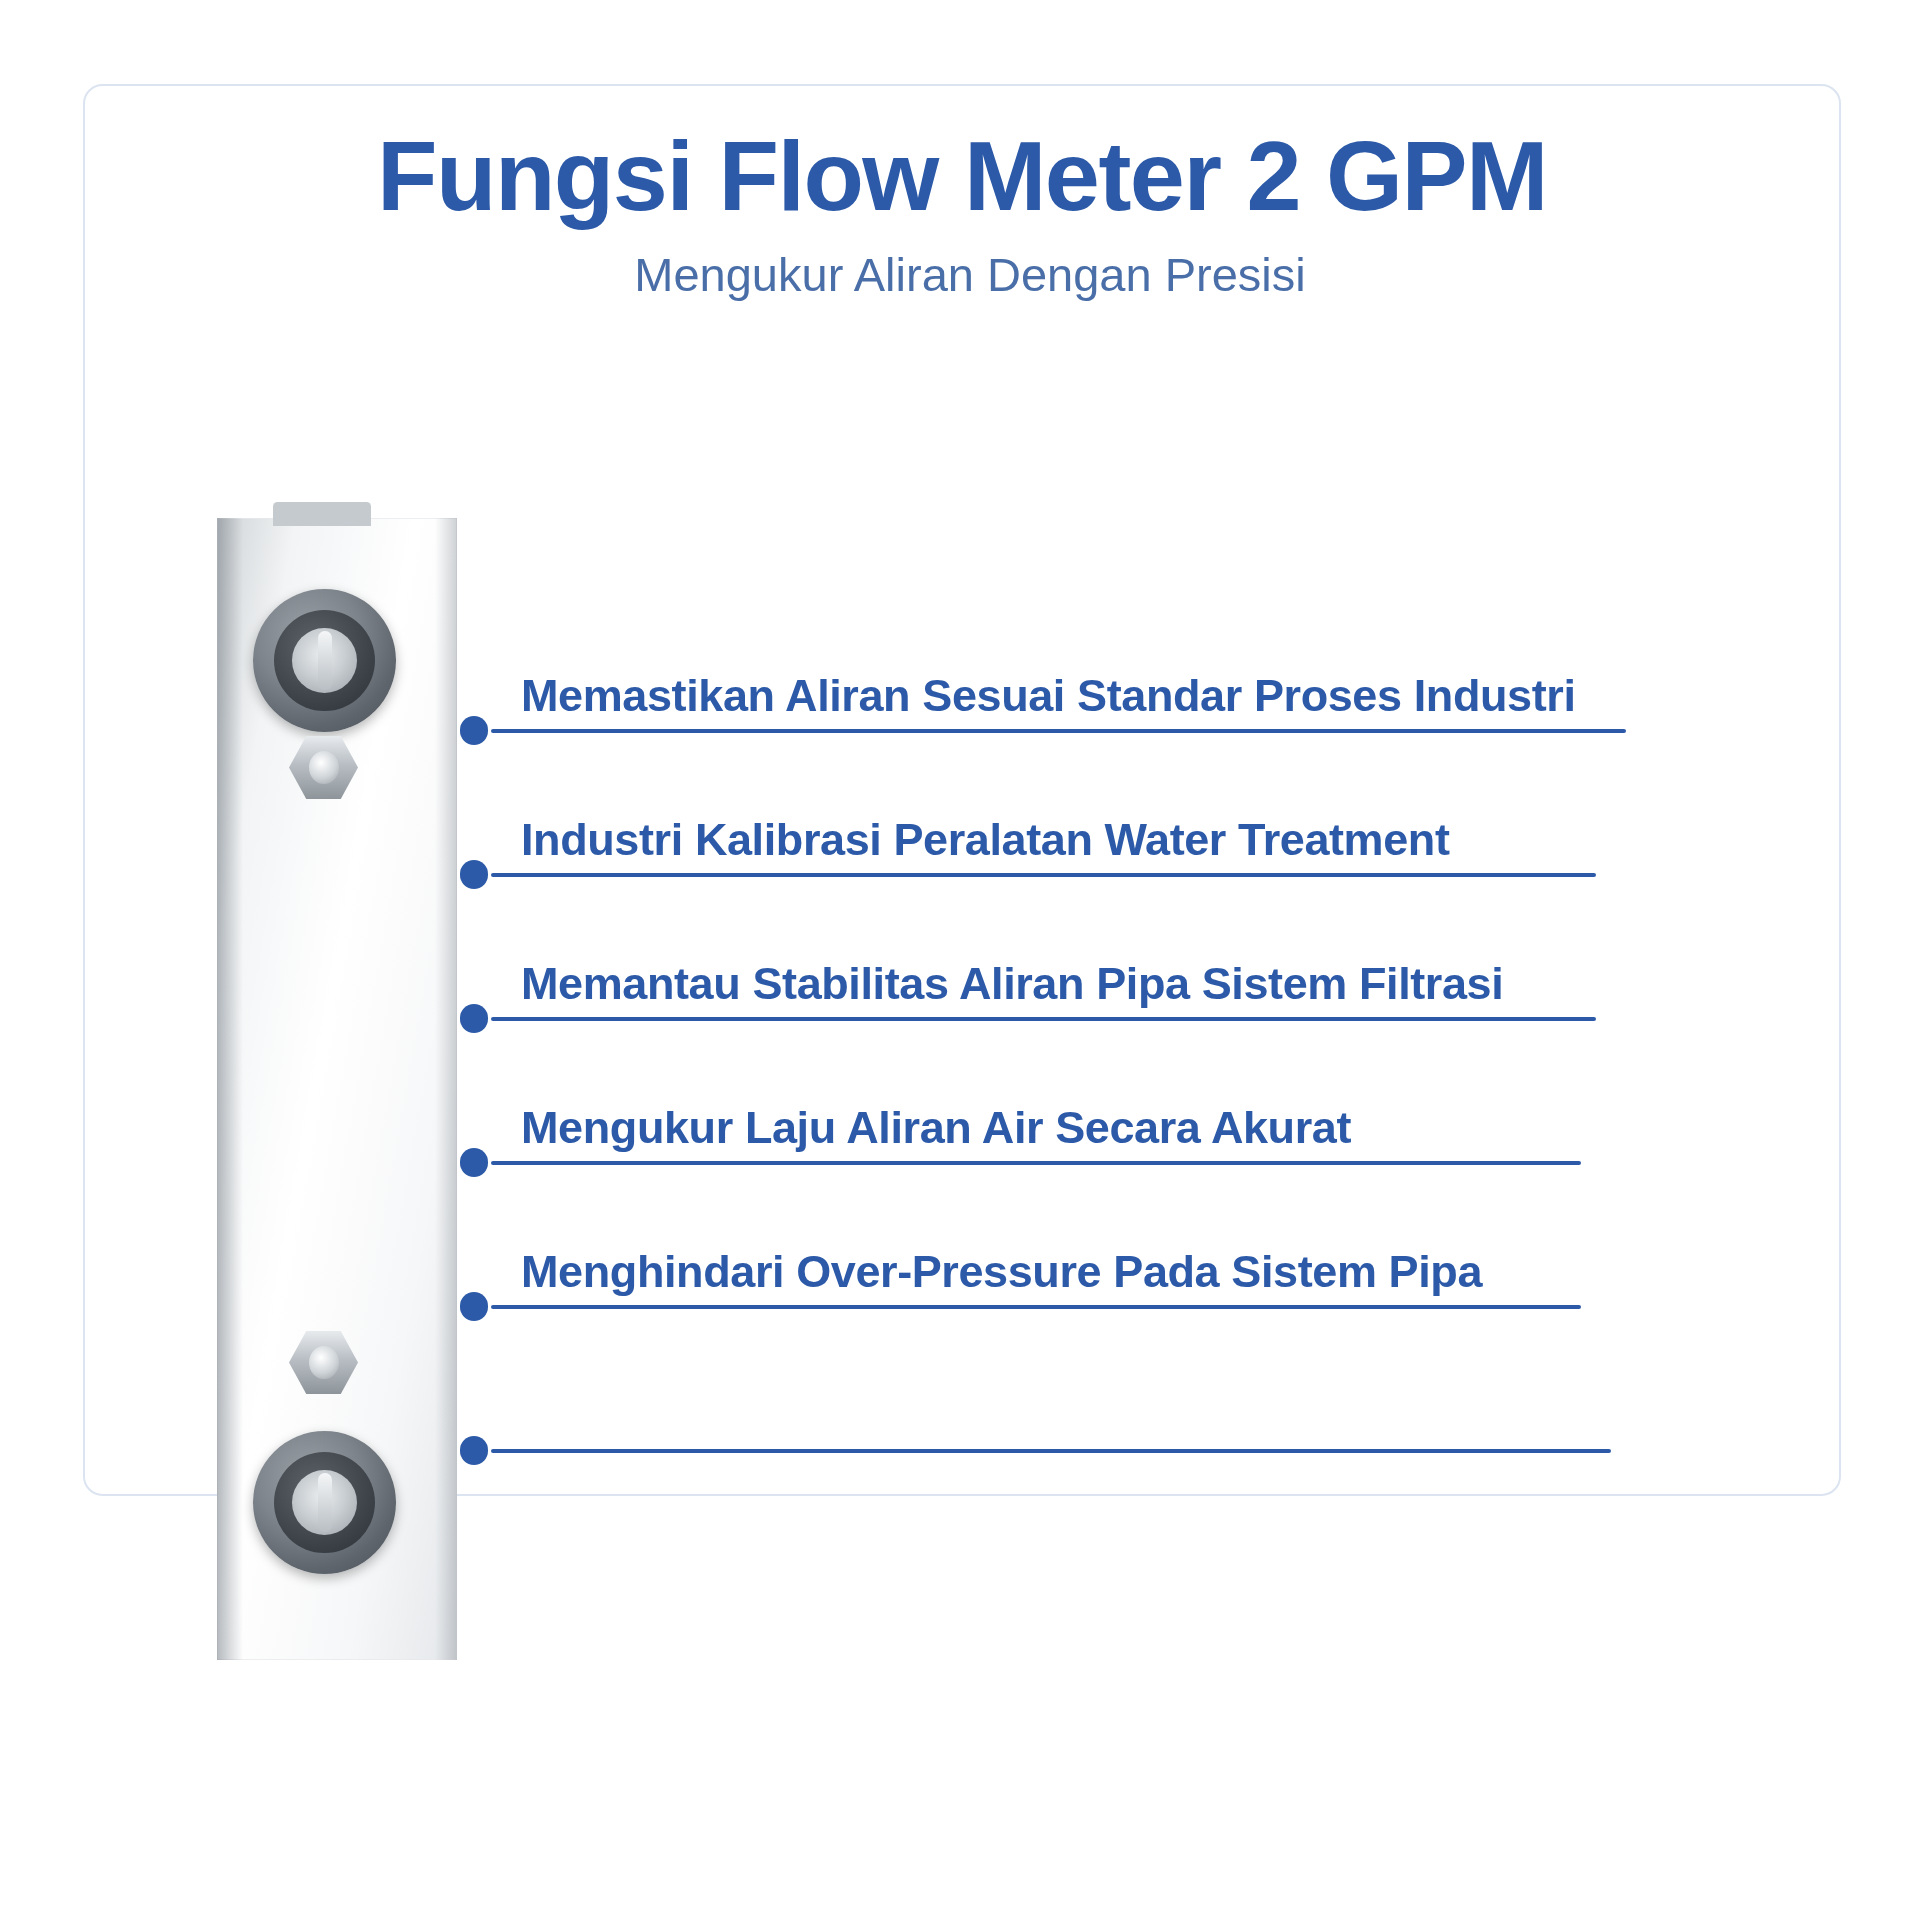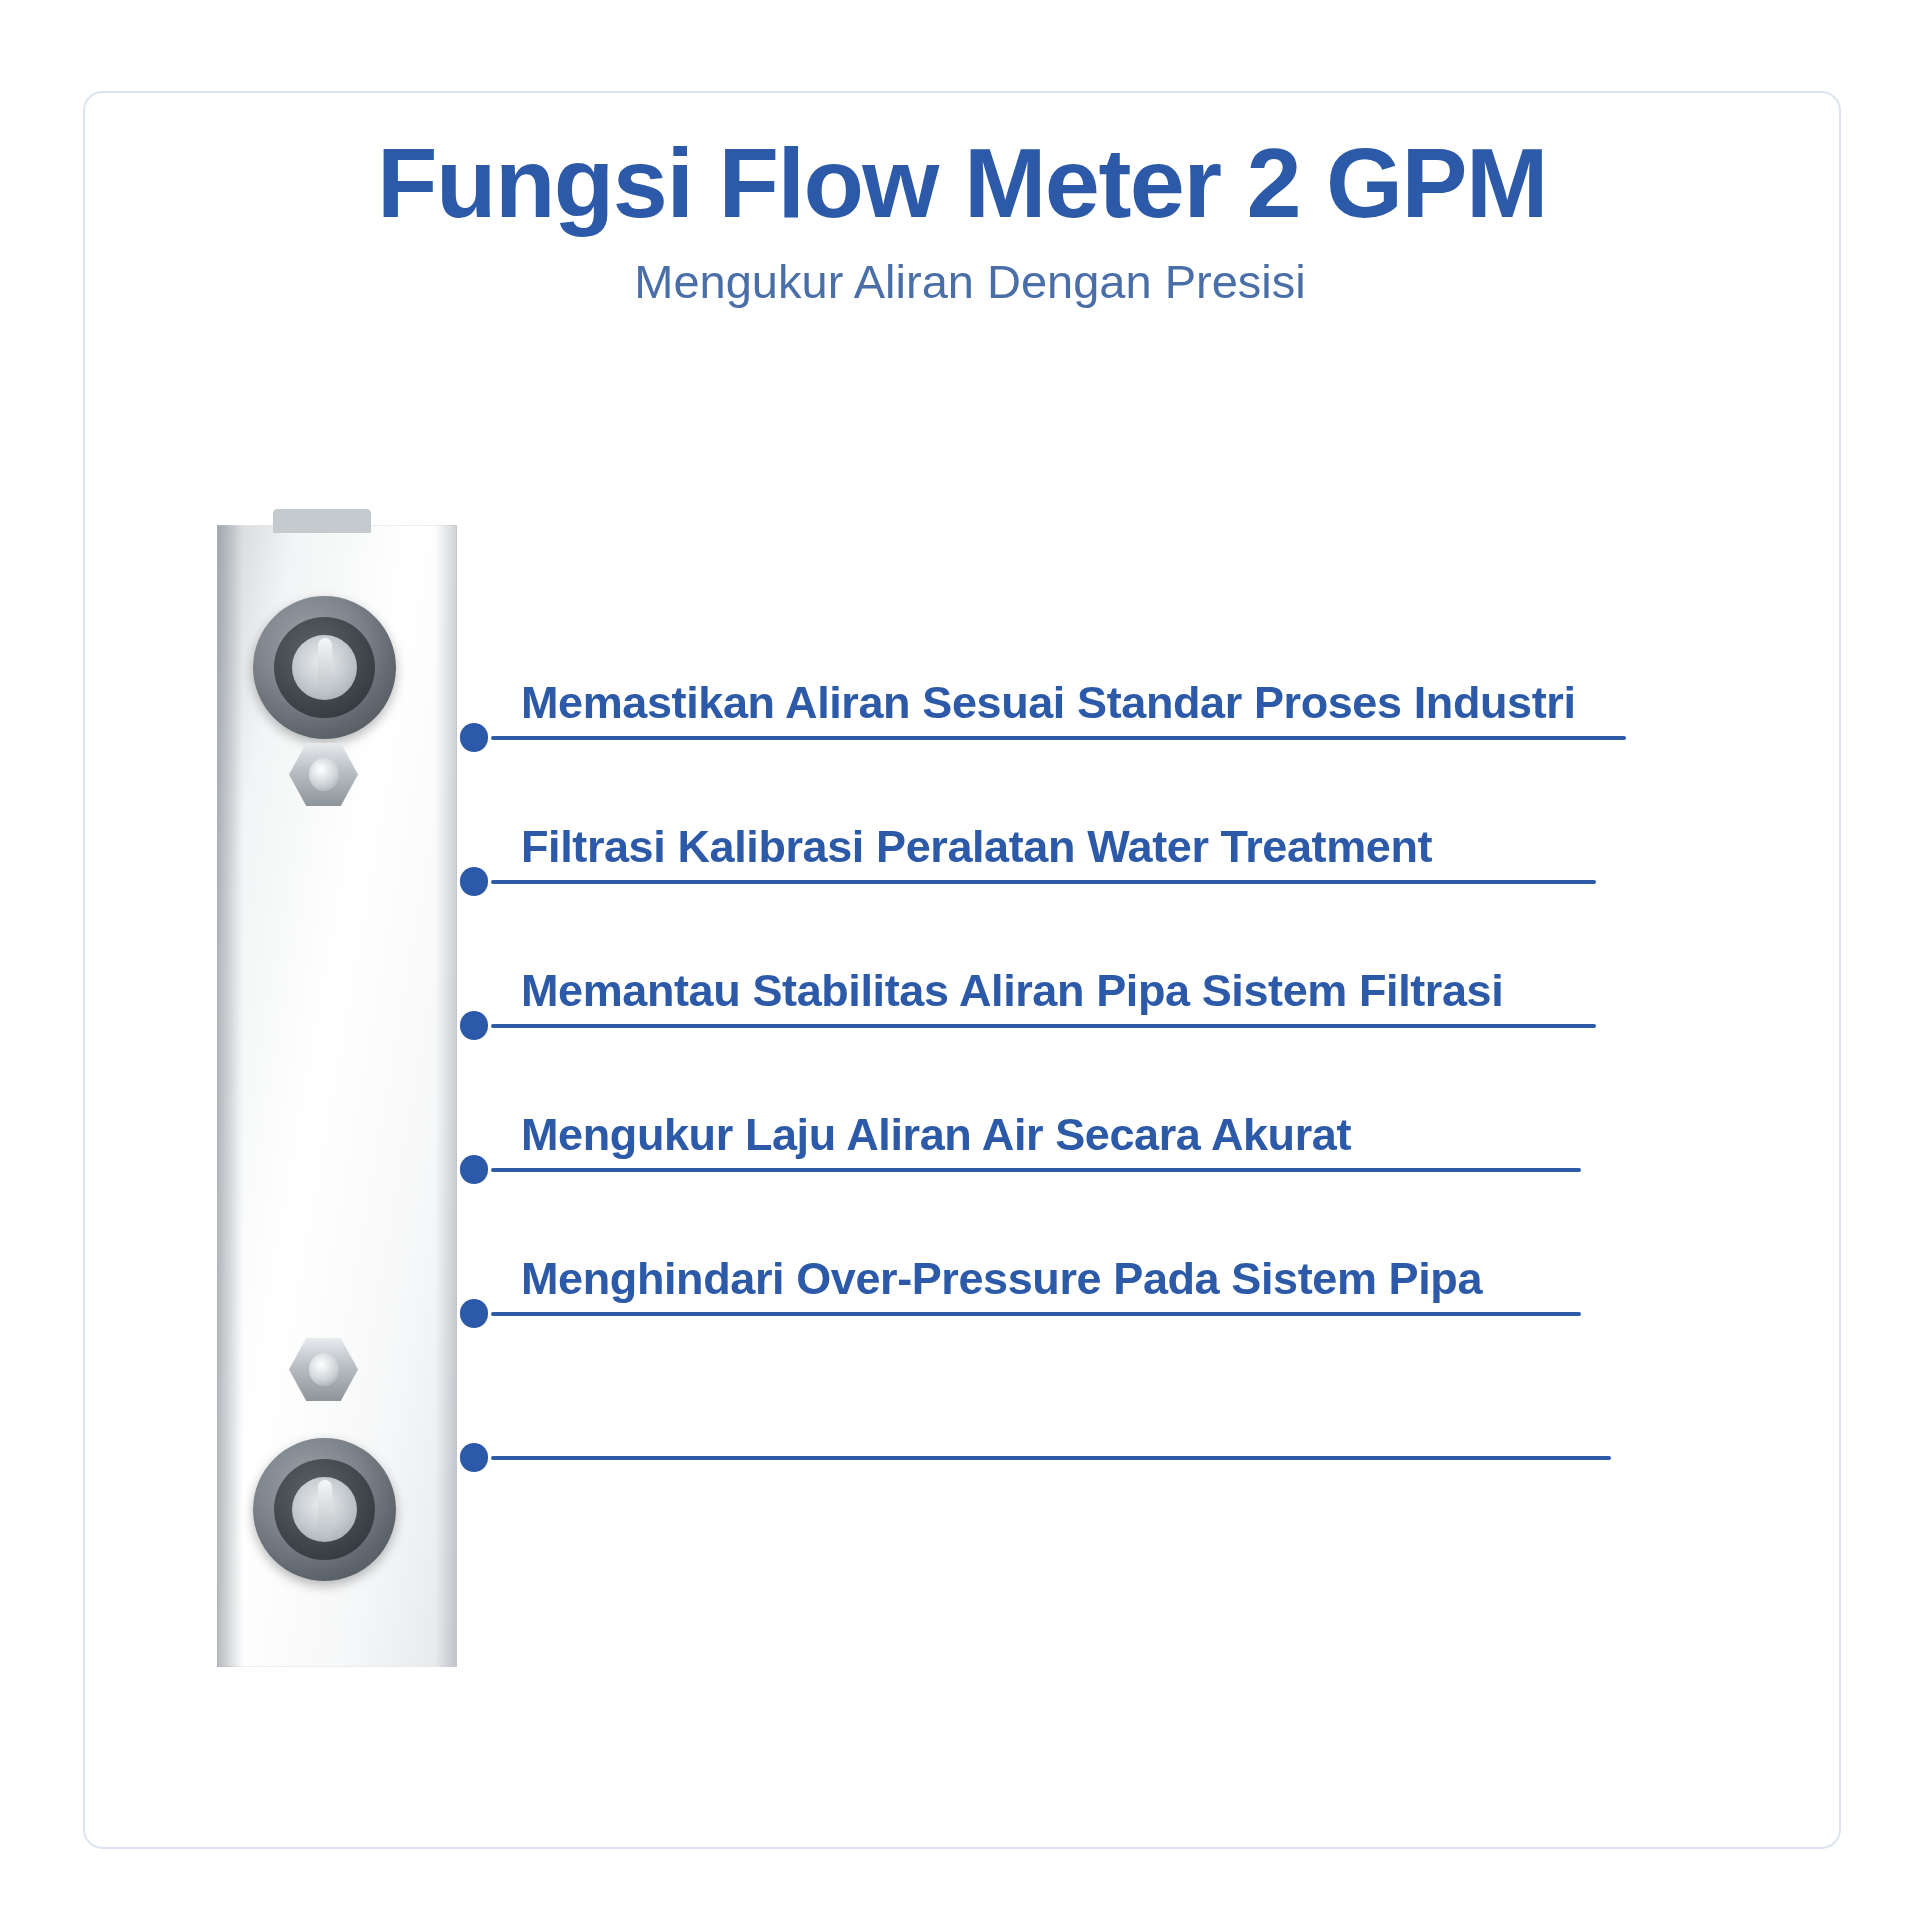--- a/index.html
+++ b/index.html
@@ -10,23 +10,23 @@
   body {
     width: 1924px;
     height: 1924px;
     font-family: "Liberation Sans", sans-serif;
     overflow: hidden;
   }
 
   .poster {
     position: absolute;
     left: 83px;
-    top: 91px;
+    top: 84px;
     width: 1758px;
-    height: 1758px;
+    height: 1412px;
     background: #ffffff;
     border: 2.3px solid #dbe4f0;
     border-radius: 19.5px;
     box-sizing: border-box;
   }
 
   
   .header {
     position: absolute;
     left: 0;
@@ -226,21 +226,21 @@
 
   <div class="features">
 
     <div class="feature f0">
       <div class="label">Memastikan Aliran Sesuai Standar Proses Industri</div>
       <div class="line"></div>
       <div class="dot"></div>
     </div>
 
     <div class="feature f1">
-      <div class="label">Filtrasi Kalibrasi Peralatan Water Treatment</div>
+      <div class="label">Industri Kalibrasi Peralatan Water Treatment</div>
       <div class="line"></div>
       <div class="dot"></div>
     </div>
 
     <div class="feature f2">
       <div class="label">Memantau Stabilitas Aliran Pipa Sistem Filtrasi</div>
       <div class="line"></div>
       <div class="dot"></div>
     </div>
 

